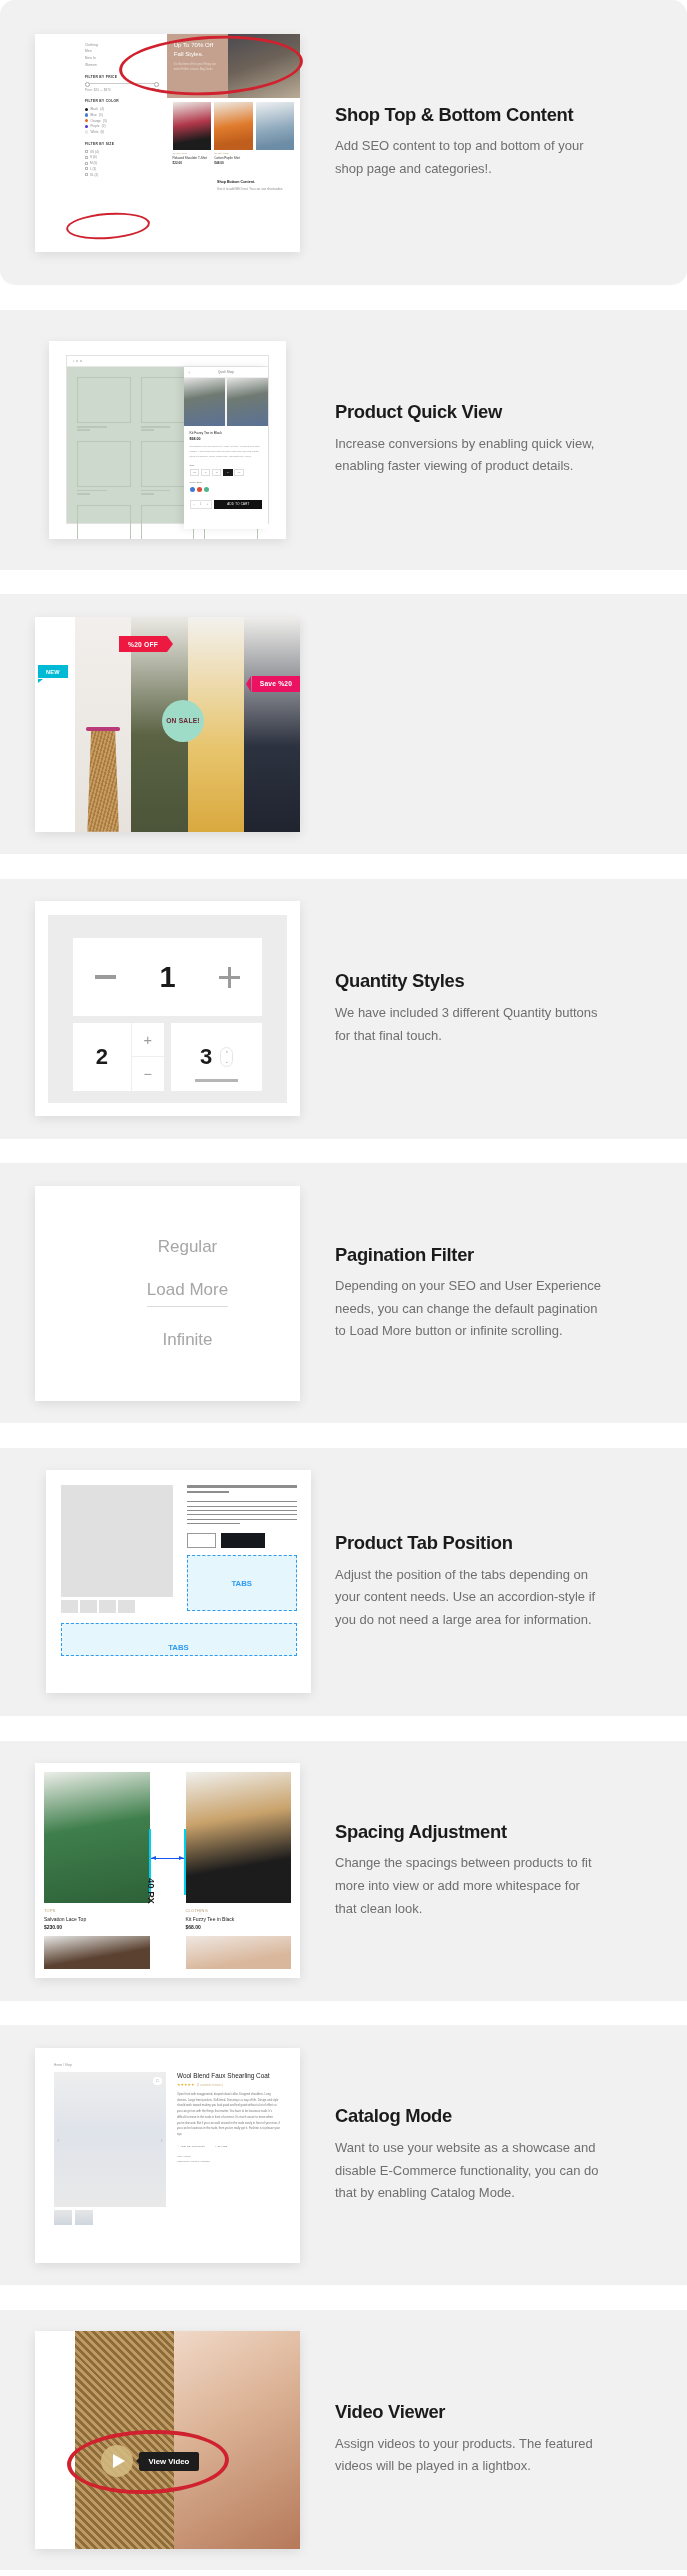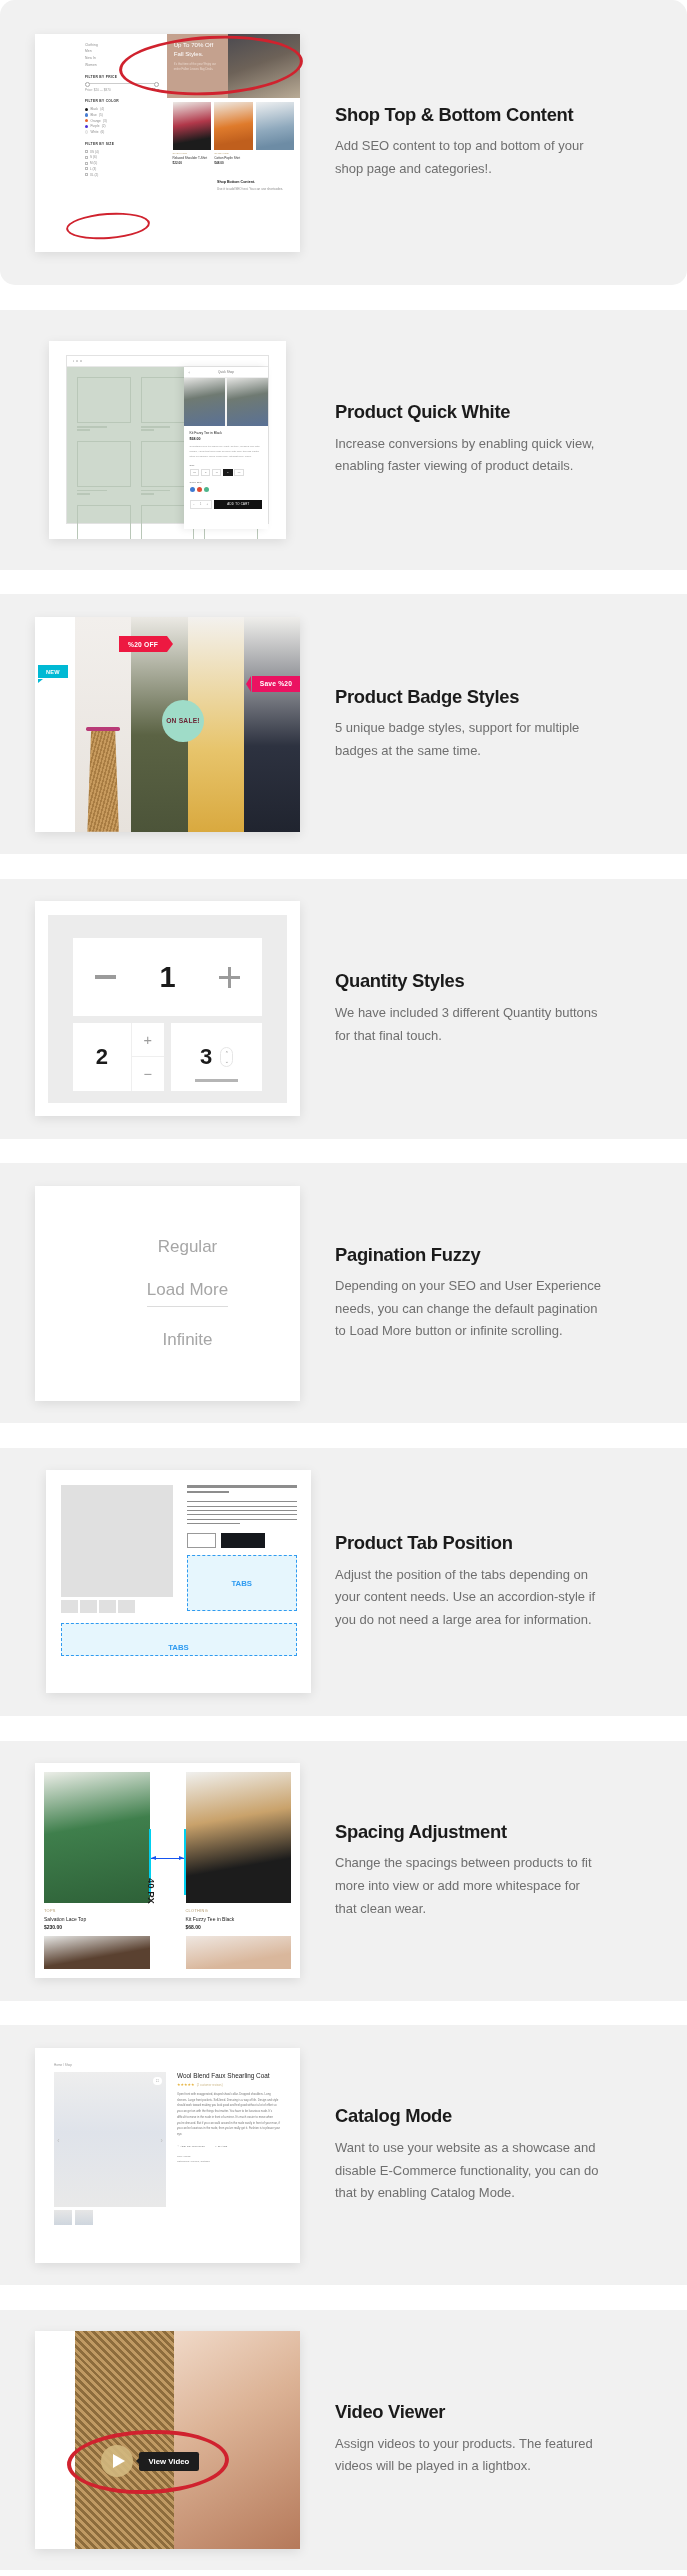--- a/index.html
+++ b/index.html
@@ -435,21 +435,21 @@
                     <div class="qv-add">ADD TO CART</div>
                   </div>
                 </div>
               </div>
             </div>
           </div>
         </div>
       </div>
     </div>
     <div class="text-col">
-      <div class="f-title">Product Quick White</div>
+      <div class="f-title">Product Quick View</div>
       <div class="f-desc">Increase conversions by enabling quick view, enabling faster viewing of product details.</div>
     </div>
   </div>
   <div class="feature gap-row"></div>
 
   <div class="feature" style="height:260px;">
     <div class="shot-col">
       <div class="shot3">
         <div class="card">
           <div class="bg-col bg-c1">
@@ -459,24 +459,20 @@
           <div class="bg-col bg-c2"></div>
           <div class="bg-col bg-c3"></div>
           <div class="bg-col bg-c4"></div>
           <div class="bdg bdg-new">NEW</div>
           <div class="bdg bdg-off">%20 OFF</div>
           <div class="bdg bdg-sale">ON SALE!</div>
           <div class="bdg bdg-save">Save %20</div>
         </div>
       </div>
     </div>
-    <div class="text-col">
-      <div class="f-title">Product Badge Styles</div>
-      <div class="f-desc">5 unique badge styles, support for multiple badges at the same time.</div>
-    </div>
   </div>
   <div class="feature gap-row"></div>
 
   <div class="feature" style="height:260px;">
     <div class="shot-col">
       <div class="shot4">
         <div class="card">
           <div class="q-inner">
             <div class="q-box1">
               <div class="q-minus"></div>
@@ -515,21 +511,21 @@
     <div class="shot-col">
       <div class="shot5">
         <div class="card">
           <div class="pg">Regular</div>
           <div class="pg under">Load More</div>
           <div class="pg">Infinite</div>
         </div>
       </div>
     </div>
     <div class="text-col">
-      <div class="f-title">Pagination Fuzzy</div>
+      <div class="f-title">Pagination Filter</div>
       <div class="f-desc">Depending on your SEO and User Experience needs, you can change the default pagination to Load More button or infinite scrolling.</div>
     </div>
   </div>
   <div class="feature gap-row"></div>
 
   <div class="feature" style="height:268px;">
     <div class="shot-col">
       <div class="shot6">
         <div class="card">
           <div class="tp-top">
@@ -597,21 +593,21 @@
             <div class="sp-bar" style="left:0"></div>
             <div class="sp-bar" style="right:0"></div>
             <div class="sp-arrow"></div>
             <div class="sp-txt">40 PX</div>
           </div>
         </div>
       </div>
     </div>
     <div class="text-col">
       <div class="f-title">Spacing Adjustment</div>
-      <div class="f-desc">Change the spacings between products to fit more into view or add more whitespace for that clean wear.</div>
+      <div class="f-desc">Change the spacings between products to fit more into view or add more whitespace for that clean look.</div>
     </div>
   </div>
   <div class="feature gap-row"></div>
 
   <div class="feature" style="height:260px;">
     <div class="shot-col">
       <div class="shot8">
         <div class="card">
           <div class="cm-crumb">Home / Shop</div>
           <div class="cm-wrap">

